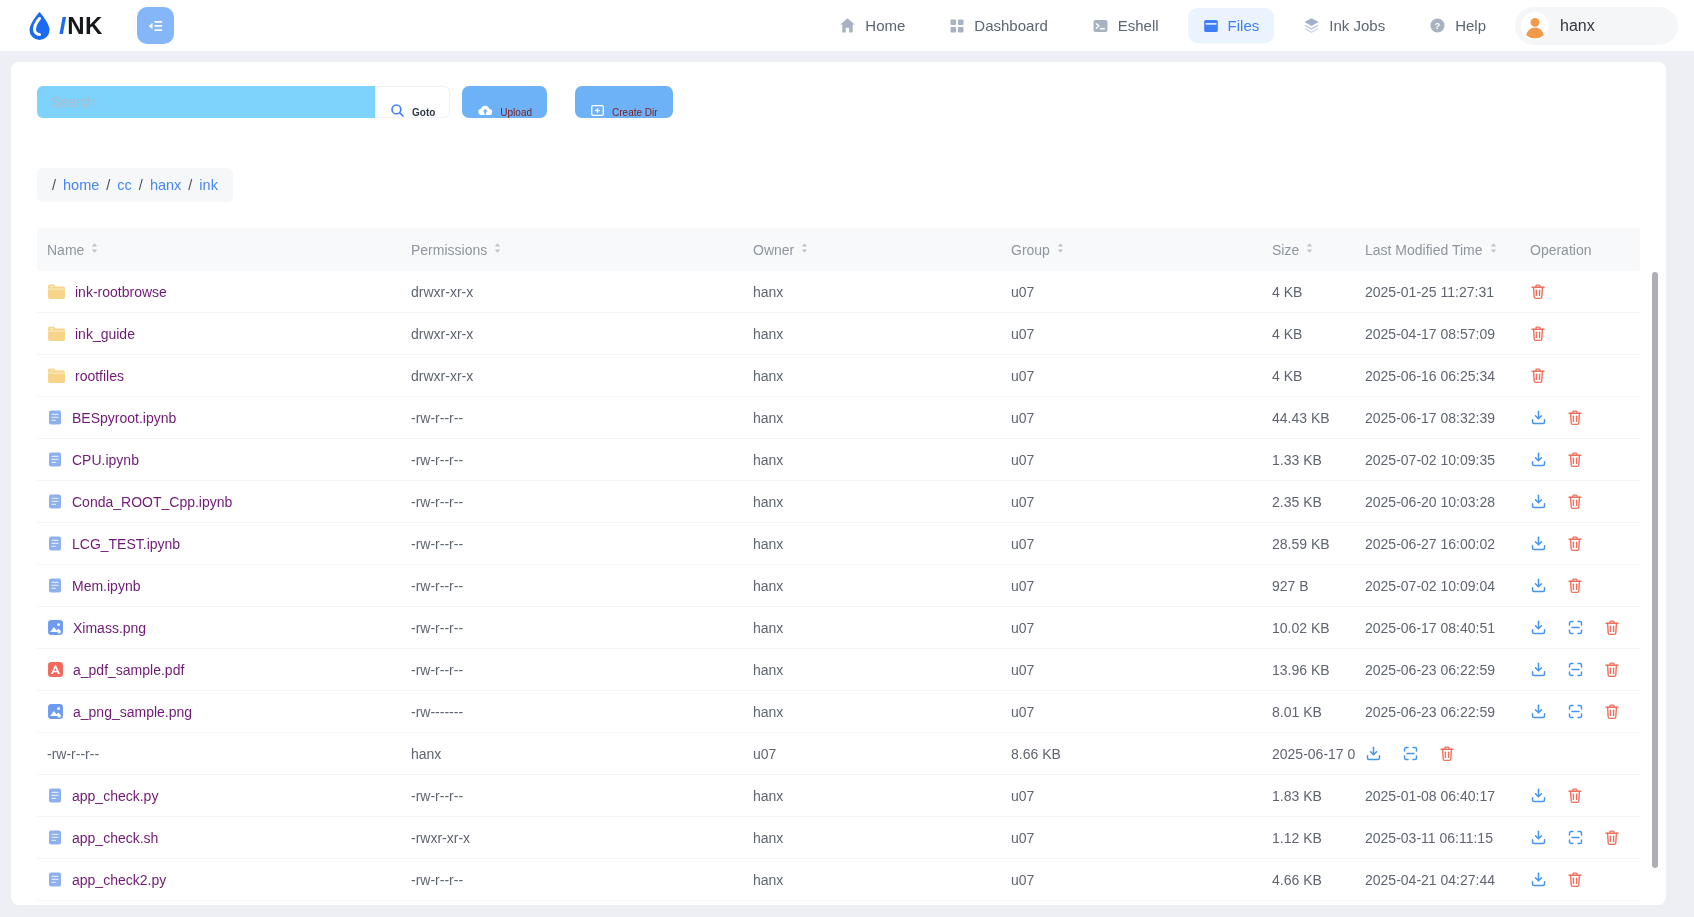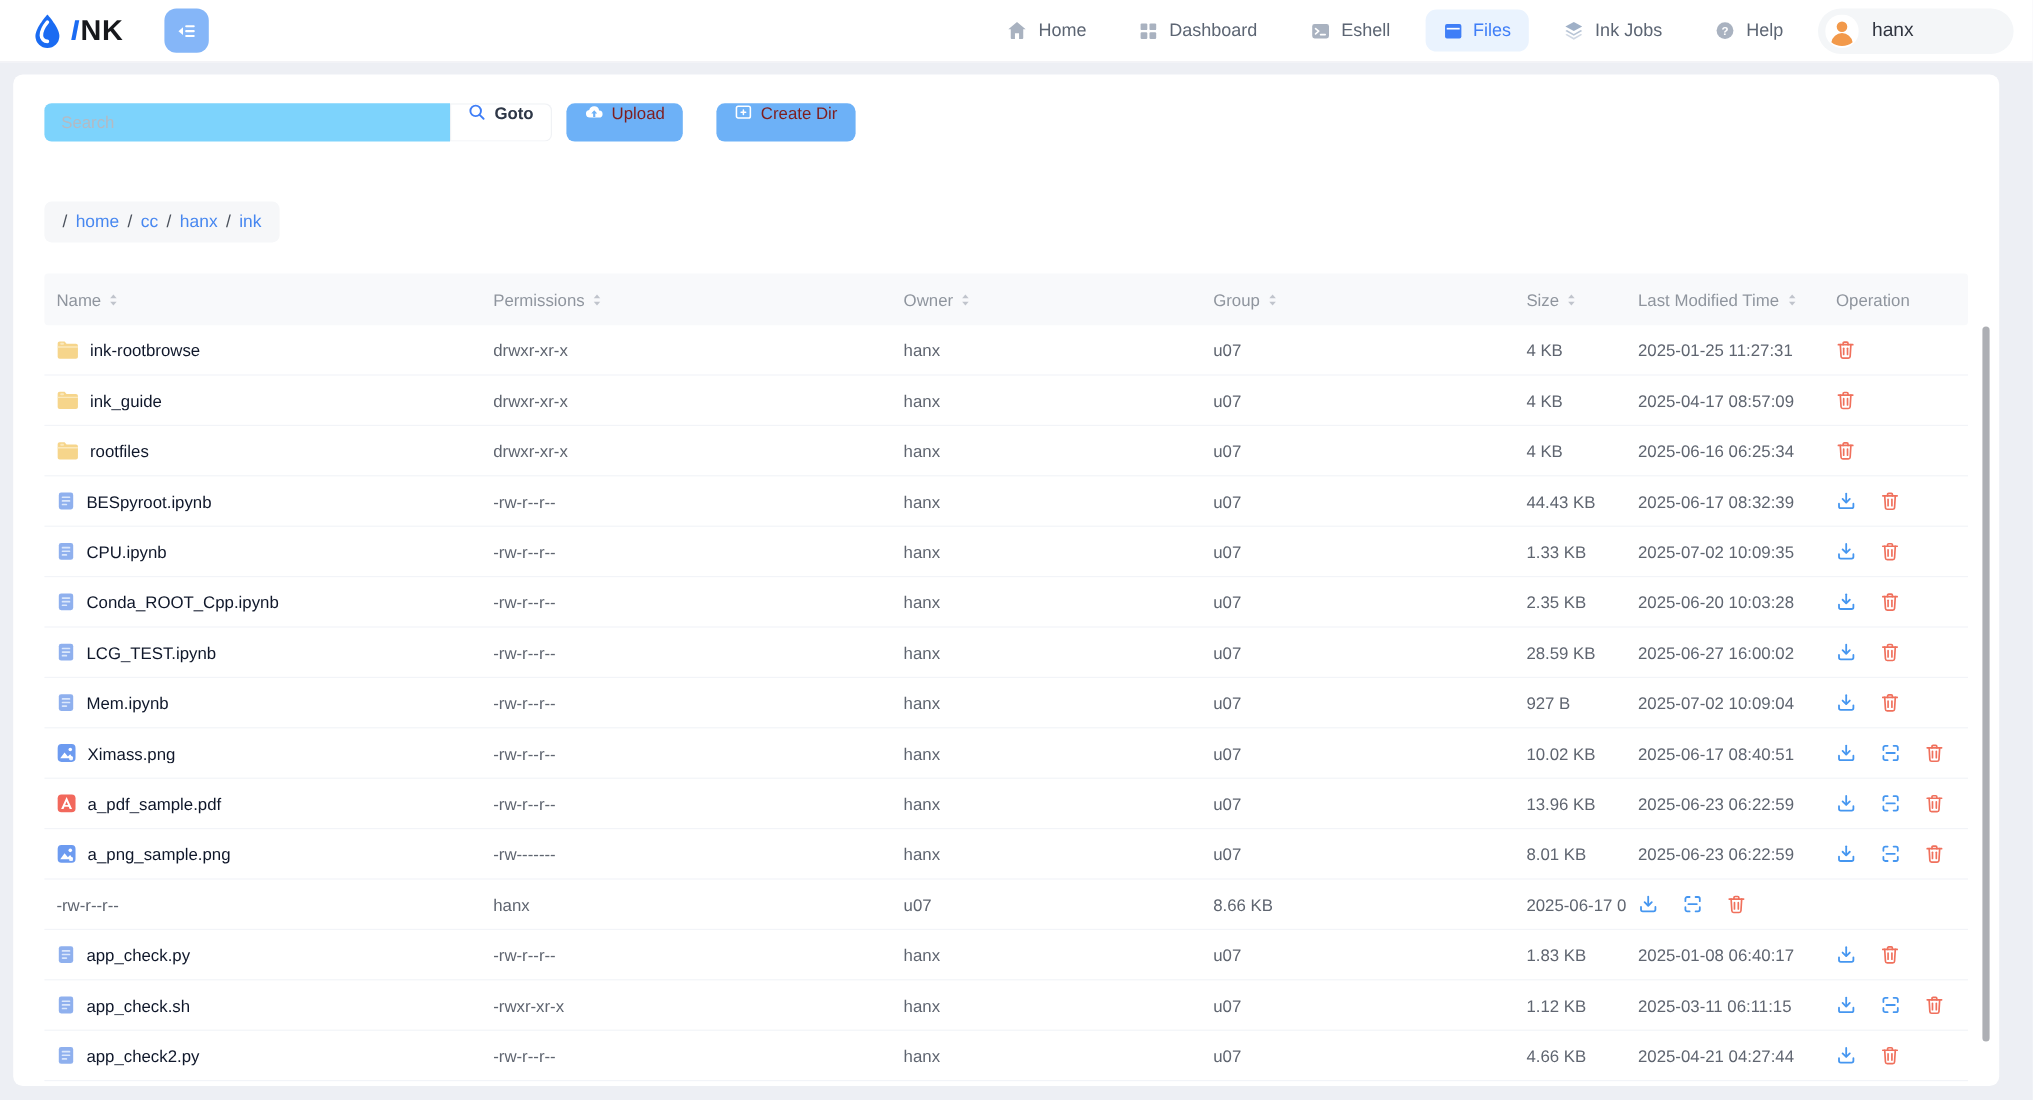--- a/index.html
+++ b/index.html
@@ -20,44 +20,44 @@
   .user-name{font-size:16px;color:#303540}
 
   
   .card{position:absolute;left:11px;top:62px;width:1655px;height:843px;background:#fff;border-radius:8px;padding:24px 26px 0 26px;overflow:hidden}
 
   
   .toolbar{display:flex;align-items:center;height:32px}
   .search-group{display:flex;align-items:stretch;height:32px}
   .search-input{width:338px;height:32px;background:#7dd3fc;border:none;outline:none;border-radius:6px 0 0 6px;padding:0 14px;font-size:14px;color:#303540;font-family:Liberation Sans, sans-serif}
   .search-input::placeholder{color:#b4bac3}
-  .btn{display:flex;align-items:flex-start;gap:7px;border:none;cursor:pointer;font-family:"Liberation Sans",sans-serif;font-size:14px;border-radius:7px;height:32px;padding:0 15px}
+  .btn{display:flex;align-items:flex-end;gap:7px;border:none;cursor:pointer;font-family:"Liberation Sans",sans-serif;font-size:10px;border-radius:7px;height:32px;padding:0 15px}
   .btn-goto{background:#fff;color:#2e3747;font-weight:bold;border-radius:0 6px 6px 0;box-shadow:0 0 0 1px #f0f2f5 inset}
   .btn-blue{background:#6db1f7;color:#7f1d1d}
   .btn-upload{margin-left:12px}
   .btn-create{margin-left:28px}
   .toolbar-right{margin-left:auto;display:flex;align-items:center}
   .btn-refresh{height:30px;padding:0 13px}
   .checkbox{width:16px;height:16px;border:1px solid #dcdfe6;border-radius:3px;background:#fff;margin-left:14px;cursor:pointer;flex:none}
   .hidden-label{font-size:14.5px;color:#2f3440;margin-left:9px;white-space:nowrap}
 
   
   .breadcrumb{display:inline-flex;align-items:center;gap:7px;background:#f6f7f9;border-radius:6px;padding:9px 15px;margin-top:50px;font-size:14.5px}
   .bc-sep{color:#4a505b}
   .bc-link{color:#4787f0;cursor:pointer}
 
   
   .table-wrap{margin-top:26px;position:relative}
   .tgrid{display:grid;grid-template-columns:364px 342px 258px 261px 93px 165px 1fr;align-items:center}
   .thead{height:43px;background:#f8f9fb;color:#8f959e;font-size:14px;border-radius:3px}
-  .th{display:flex;align-items:center;gap:6px;padding-left:10px;cursor:pointer}
+  .th{display:flex;align-items:flex-start;gap:6px;padding-left:10px;cursor:pointer}
   .th.nosort{cursor:default}
   .trow{height:42px;border-bottom:1px solid #f2f4f8;font-size:14px;color:#5f6570}
   .td{padding-left:10px;white-space:nowrap;overflow:hidden}
-  .td-name{display:flex;align-items:center;gap:9px;color:#0f172a;cursor:pointer}
+  .td-name{display:flex;align-items:center;gap:9px;color:#701a75;cursor:pointer}
   .td-ops{display:flex;align-items:center;gap:20px}
   .op{cursor:pointer}
   .scrollbar-thumb{position:absolute;width:6px;border-radius:3px;background:#adafb4;right:-18px;top:44px;height:596px}
 </style>
 </head>
 <body>
 
 <header class="topnav">
   <div class="logo">
     <span class="icon">

